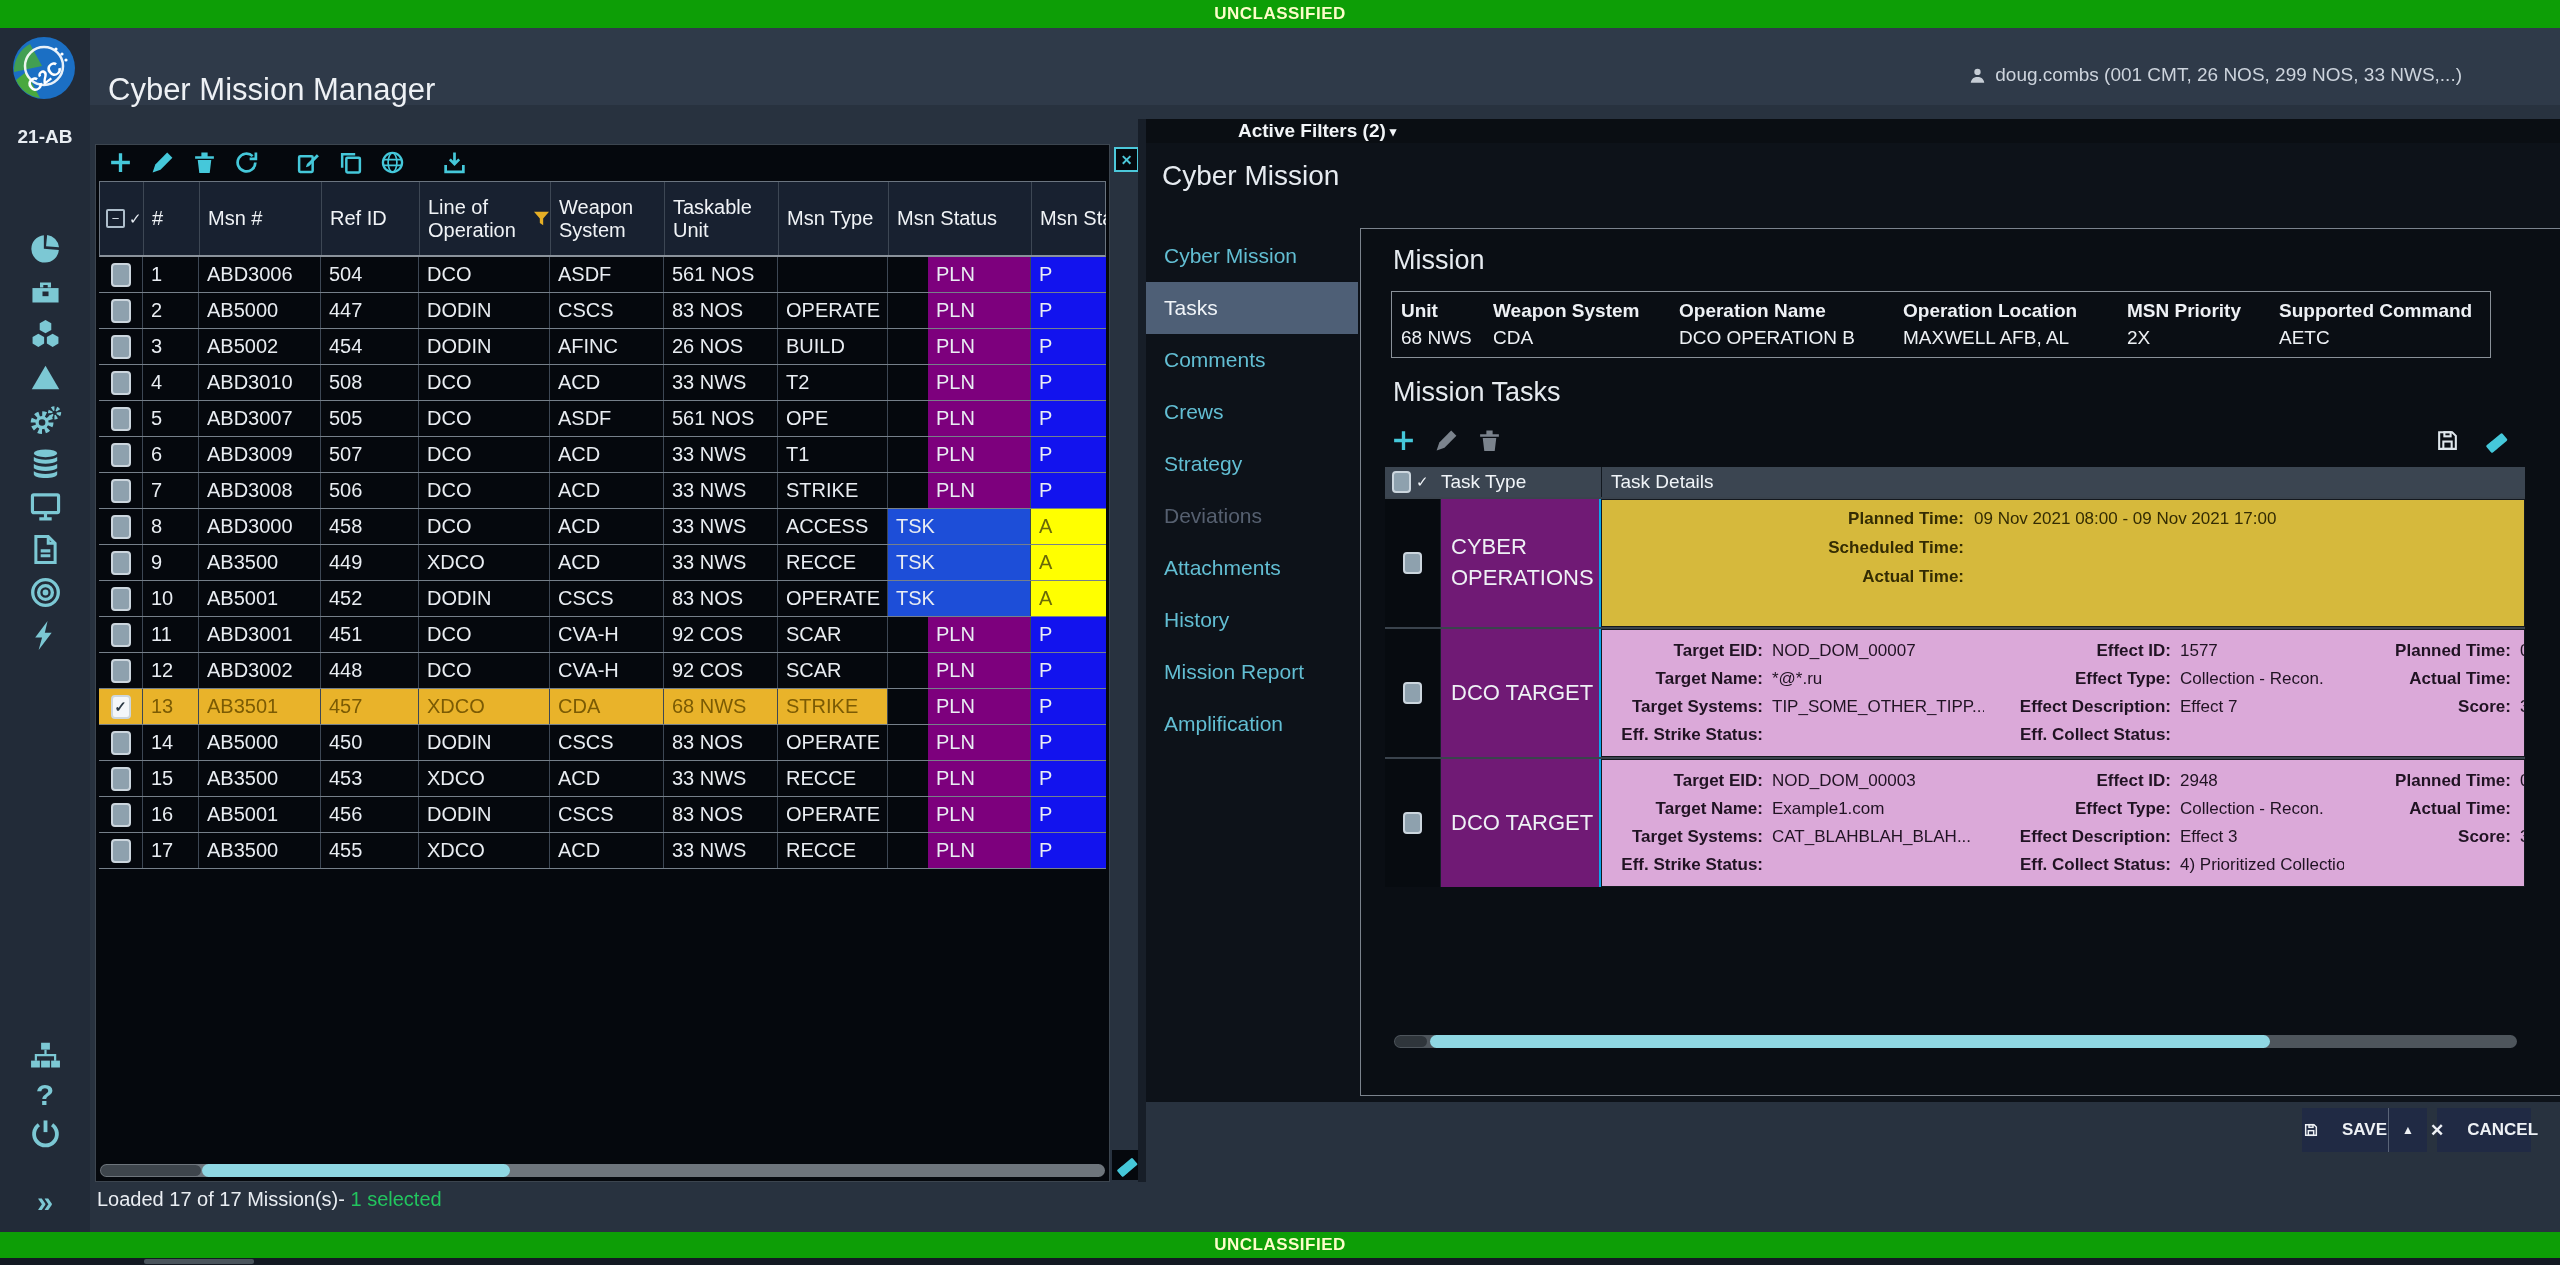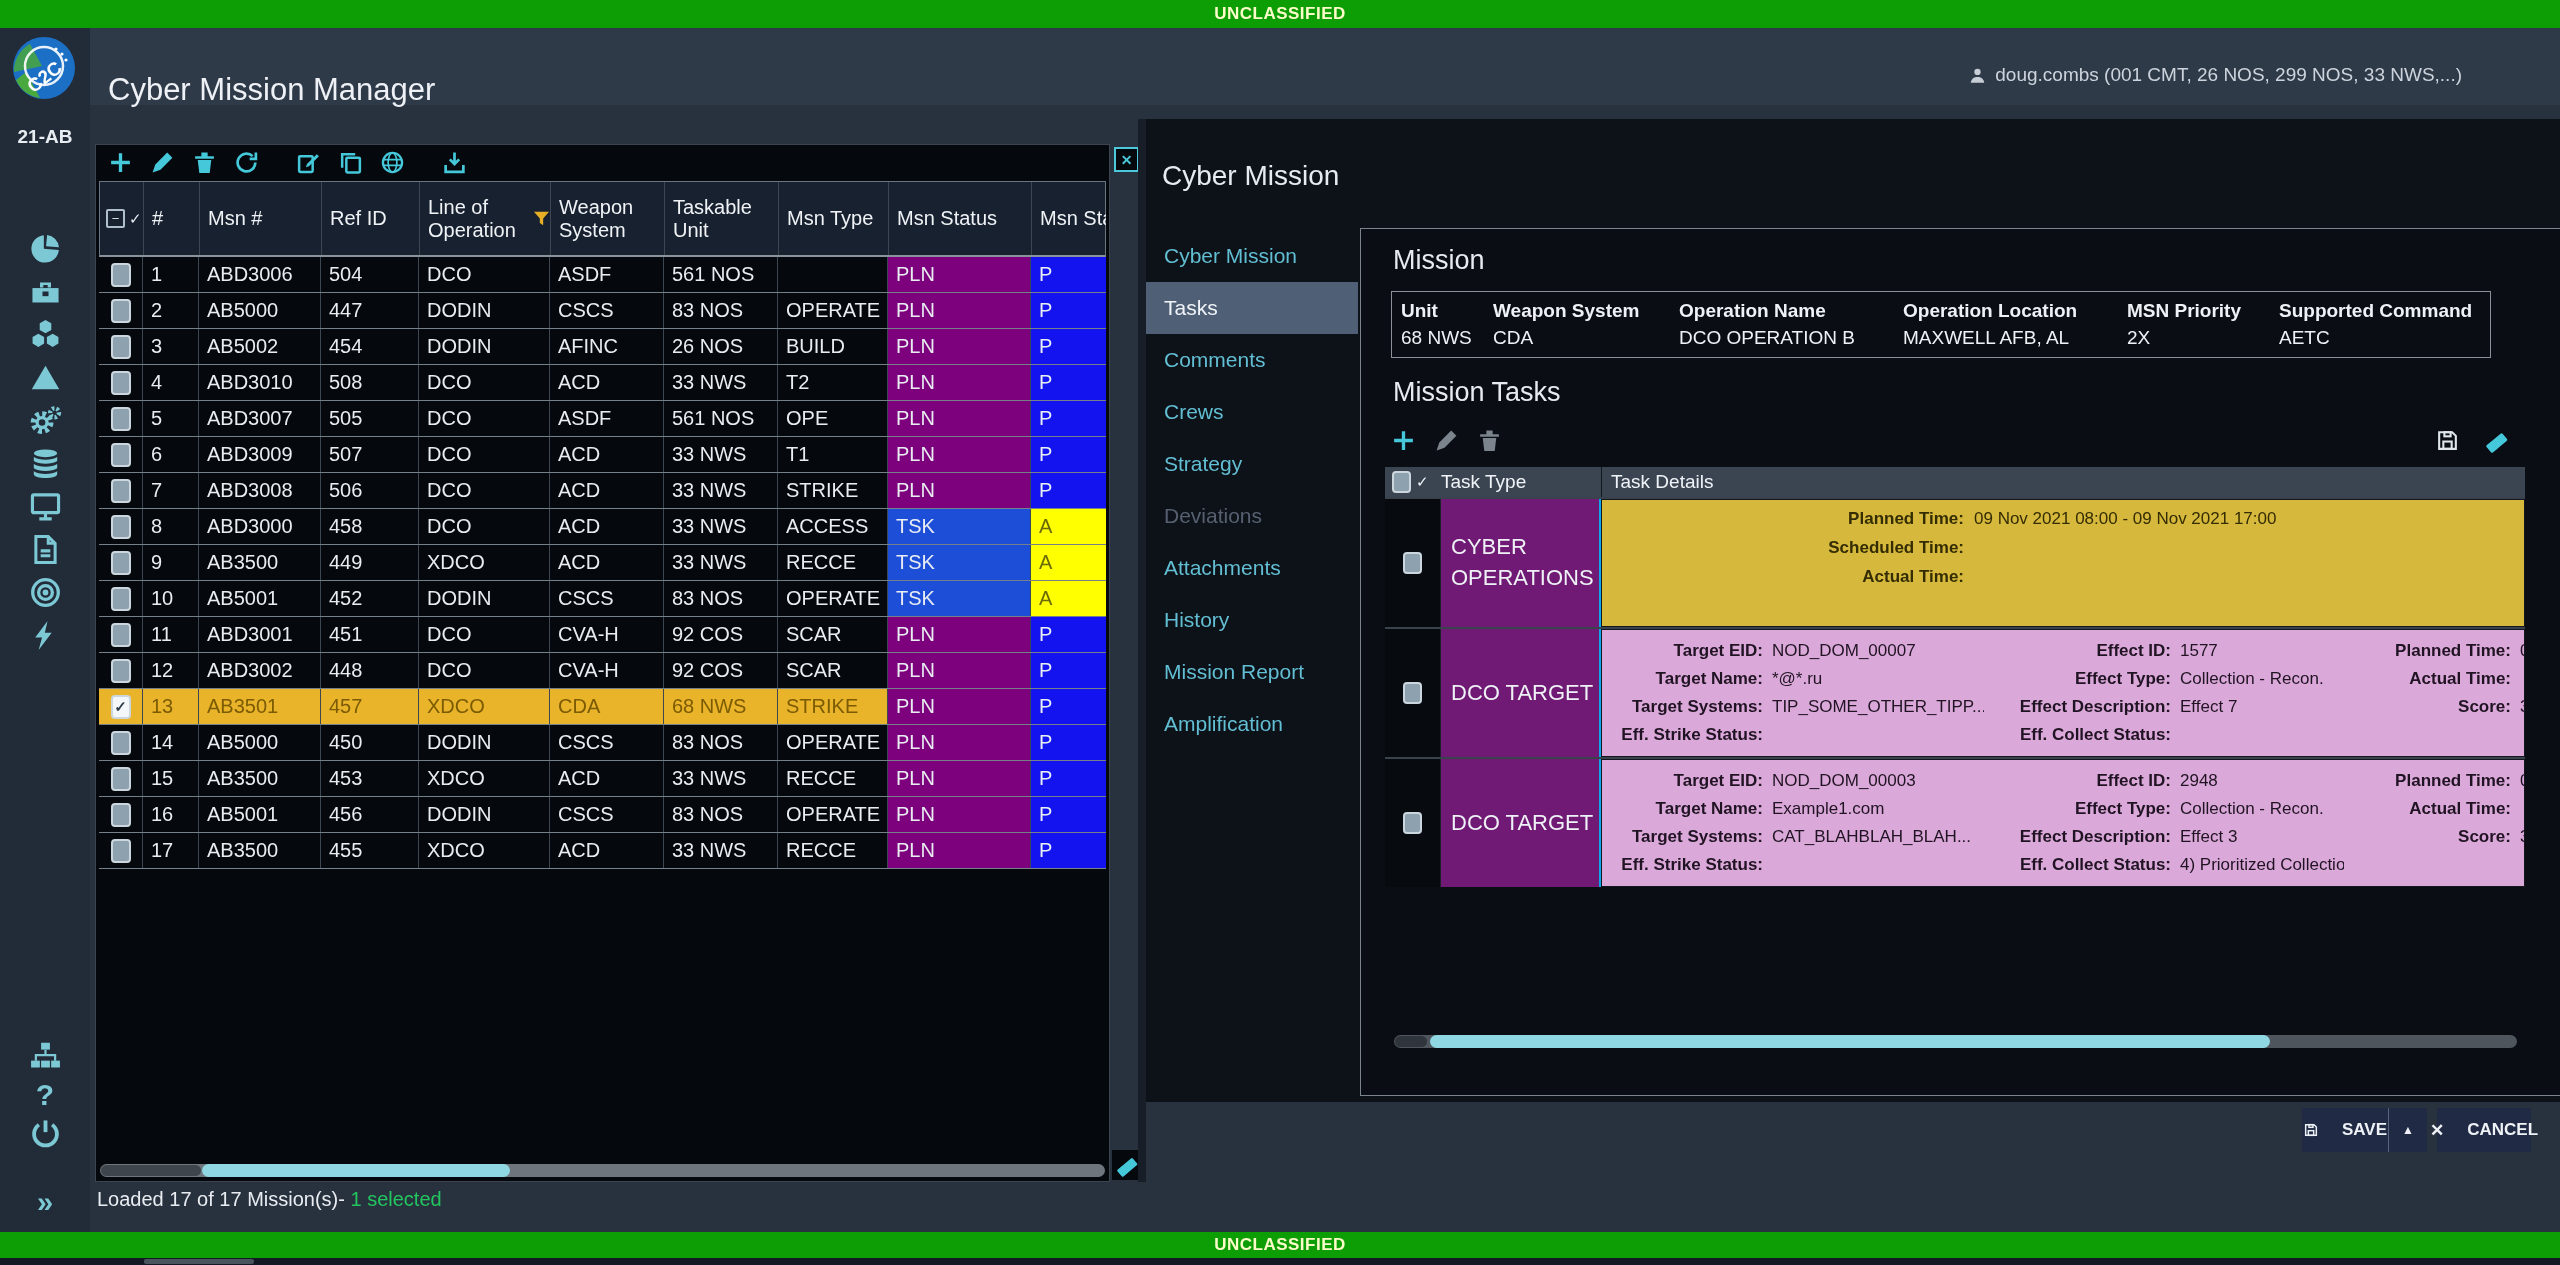--- a/index.html
+++ b/index.html
@@ -46,21 +46,21 @@
   .hbox{width:15px;height:15px;border:2px solid #aebecb;color:#dfe7ee;font-size:13px;display:flex;align-items:center;justify-content:center;border-radius:2px;flex:0 0 auto;}
   .hck{color:#e6ecf2;font-size:15px;margin-left:4px;}
   .funnel{width:17px;height:15px;margin-left:5px;flex:0 0 auto;}
   .mrow{height:36px;border-bottom:1px solid #76808a;color:#e9edf2;font-size:20px;box-sizing:border-box;}
   .cell{display:flex;align-items:center;padding-left:8px;border-right:1px solid #3d4754;overflow:hidden;white-space:nowrap;}
   .ccb{justify-content:center;padding-left:0;}
   .cb{width:20px;height:24px;background:#8ea1ae;border:2px solid #ccd6de;border-radius:4px;display:flex;align-items:center;justify-content:center;
       font-size:15px;font-weight:bold;color:#2c3a46;box-sizing:border-box;}
   .cb.on{background:#f4f7fa;}
   .cb.sm{width:19px;height:22px;}
-  .c-pln{background:#7d007d;}
+  .c-pln{background:#7d007d;margin-left:40px;}
   .c-tsk{background:#1d4ed8;}
   .c-p{background:#1213ee;}
   .c-a{background:#ffff00;color:#6a6a08;}
   .mrow.sel .cell{background:#e9b32a;color:#7b5b04;}
   .mrow.sel .cell.c-pln{background:#7d007d;color:#e9edf2;}
   .mrow.sel .cell.c-p{background:#1213ee;color:#e9edf2;}
   .lp-scroll{position:absolute;left:4px;bottom:4px;width:1005px;height:13px;background:#6e757c;border-radius:7px;}
   .lp-scroll .cap{position:absolute;left:1px;top:1px;width:100px;height:11px;background:#3e454c;border-radius:6px;}
   .lp-scroll .thumb{position:absolute;left:102px;top:0;width:308px;height:13px;background:#8fd7e3;border-radius:7px;}
   .close-btn{position:absolute;left:1114px;top:147px;width:25px;height:25px;border:2px solid #4cc8da;color:#4cc8da;box-sizing:border-box;
@@ -542,20 +542,26 @@
       </svg>
   </div>
   <div class="statusbar">
     <span>Loaded 17 of 17 Mission(s)-</span>
     <span class="selected">1 selected</span>
   </div>
 
   <div class="divider"></div>
 
   <div class="right-panel-bg"></div>
+  <div class="af-bar">
+    <span class="lab">
+      <span>Active Filters (2)</span>
+      <span class="af-caret">▾</span>
+    </span>
+  </div>
   <div class="dp-title">Cyber Mission</div>
   <div class="detail-nav">
       <div class="nav-item">Cyber Mission</div>
       <div class="nav-item sel">Tasks</div>
       <div class="nav-item">Comments</div>
       <div class="nav-item">Crews</div>
       <div class="nav-item">Strategy</div>
       <div class="nav-item dis">Deviations</div>
       <div class="nav-item">Attachments</div>
       <div class="nav-item">History</div>

